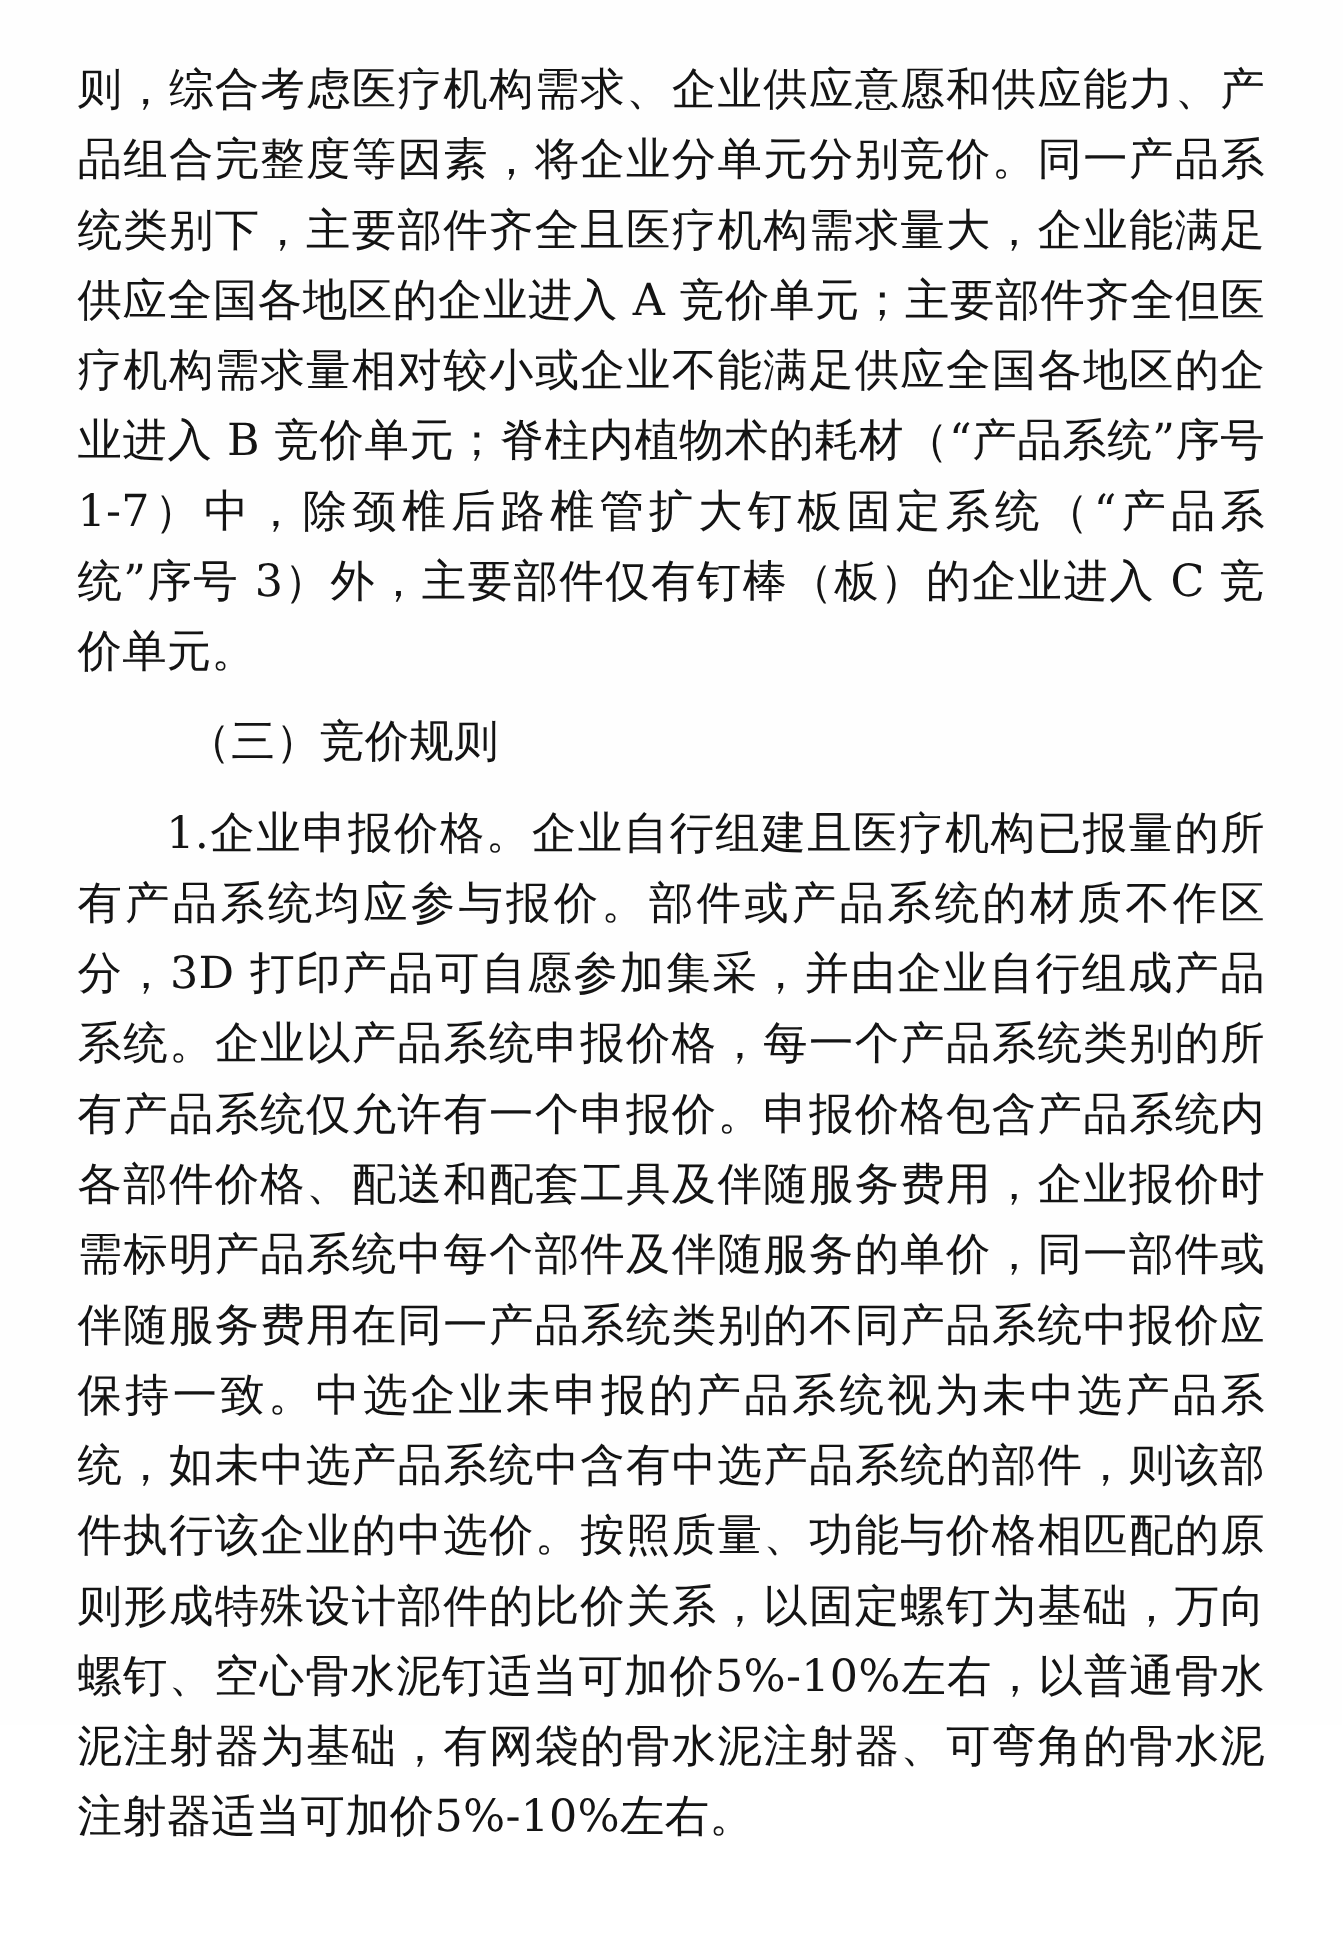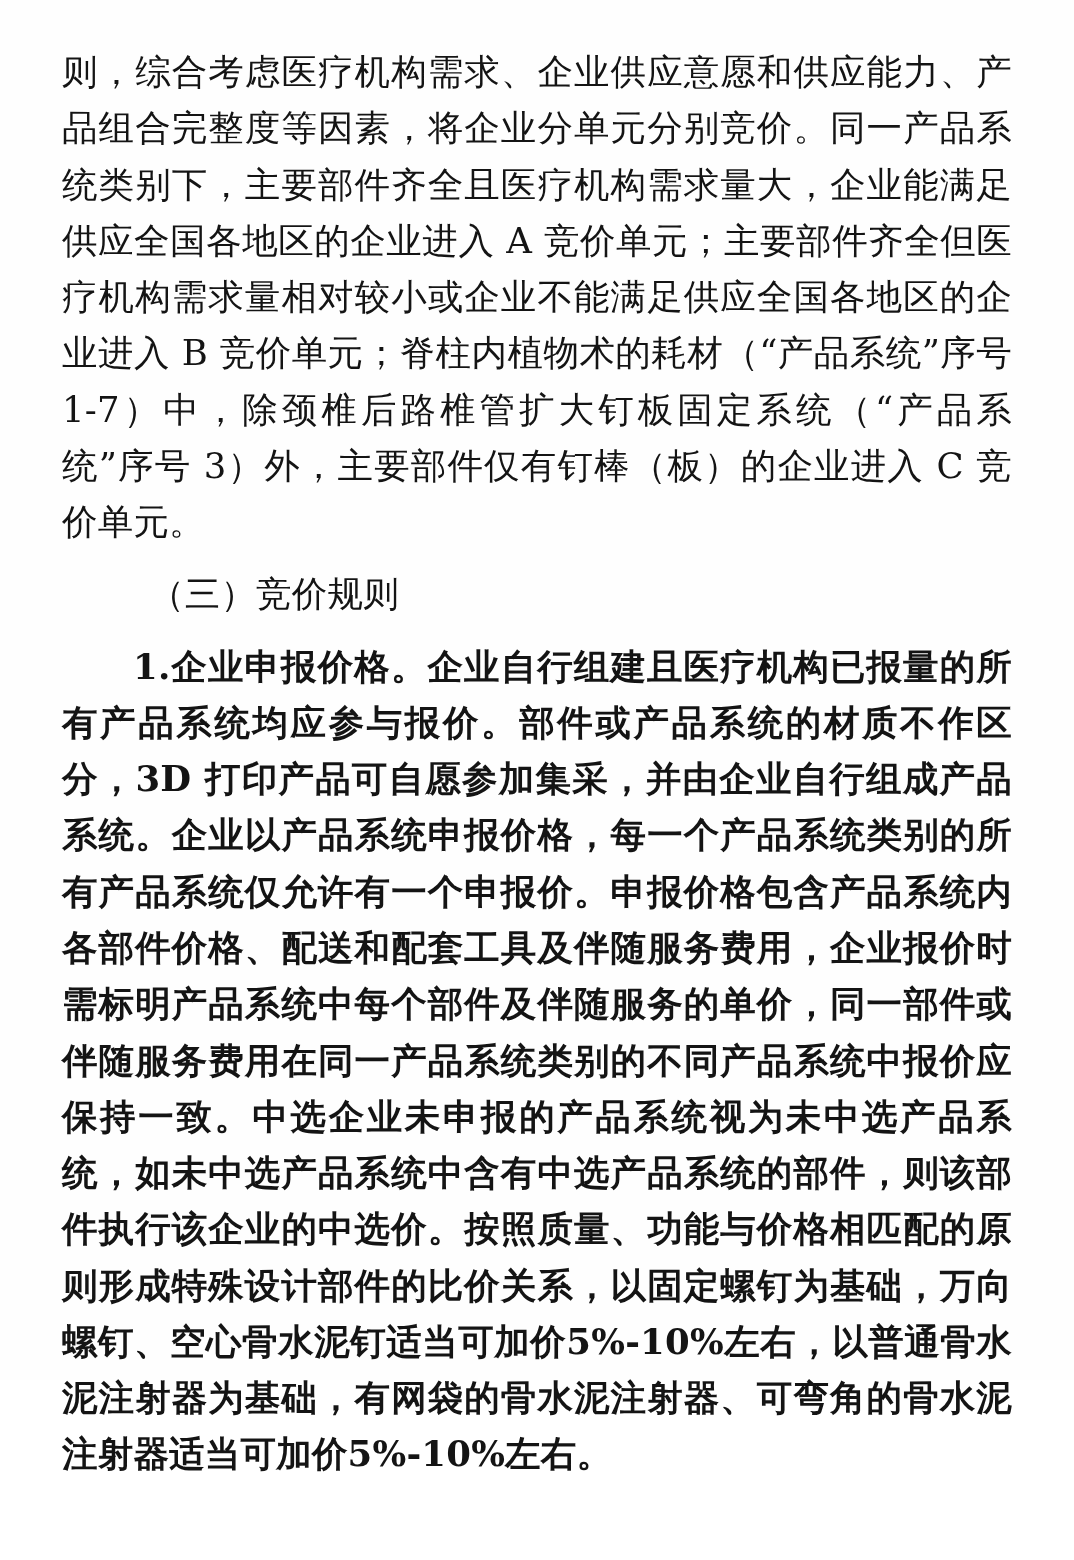--- a/index.html
+++ b/index.html
@@ -29,21 +29,20 @@
     text-justify: inter-ideograph;
     letter-spacing: 0.2px;
   }
   .para {
     margin: 0 0 0 0;
     text-indent: 0;
   }
   .para-indent {
     margin: 0;
     text-indent: 2em;
-    font-weight: bold;
   }
   .heading-para {
     margin: 16px;
     text-indent: 2em;
   }
 </style>
 </head>
 <body>
 
 <div class="page">

